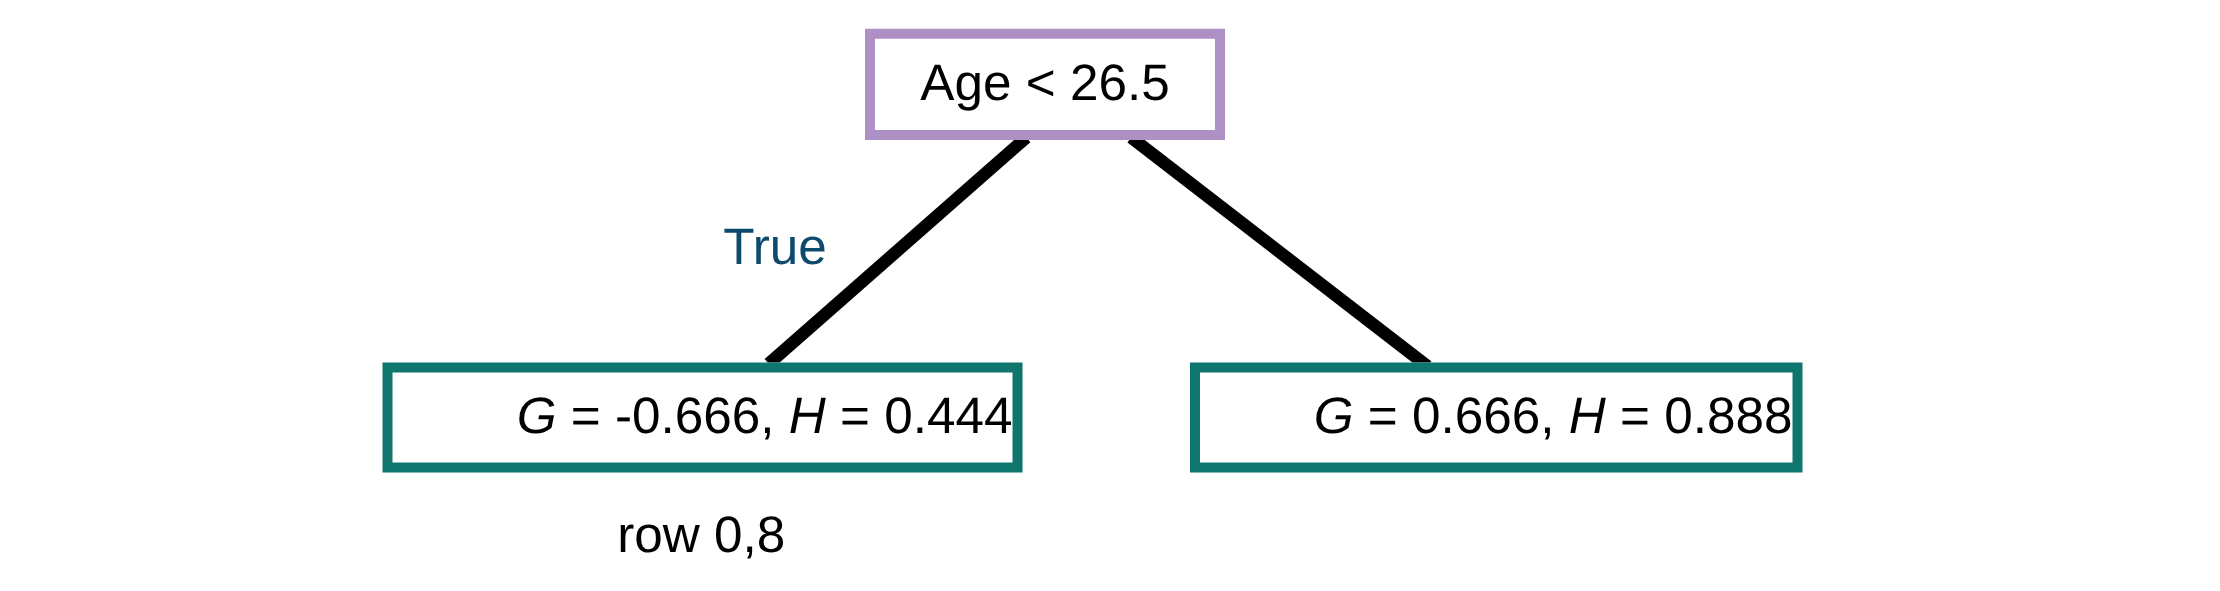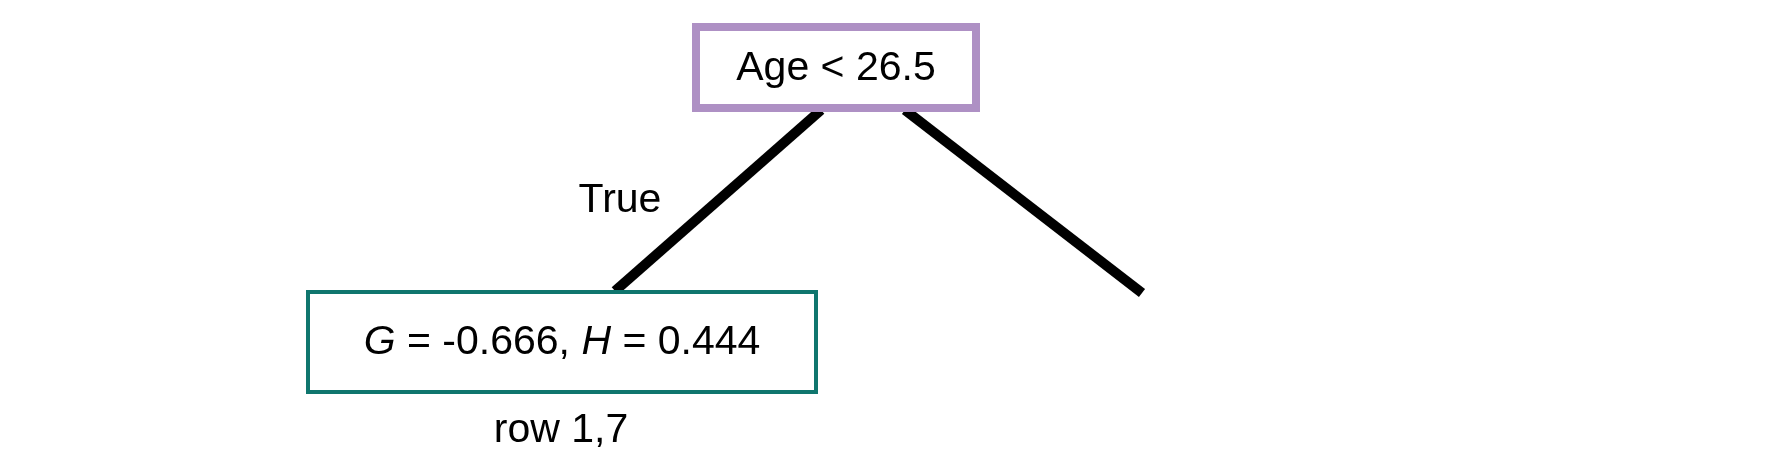--- a/index.html
+++ b/index.html
@@ -41,23 +41,24 @@
   }
   .node-root {
     left: 692px;
     top: 23px;
     width: 288px;
     height: 89px;
     border: 8px solid #ae90c4;
     font-size: 41px;
   }
   .node-leaf {
-    border: 4px solid #0f766e;
+    border: 8px solid #0f766e;
     font-size: 41px;
-    height: 104px;
+    height: 88px;
+    justify-content: flex-end;
   }
   .node-leaf-left {
     left: 306px;
     top: 290px;
     width: 512px;
   }
   .node-leaf-right {
     left: 952px;
     top: 290px;
     width: 490px;
@@ -68,21 +69,21 @@
     padding-bottom: 3px;
   }
   .sym {
     font-style: italic;
   }
 
   
   .edge-label {
     position: absolute;
     font-size: 41px;
-    color: #000000;
+    color: #0c4a6e;
     white-space: nowrap;
     transform: translate(-50%, -50%);
     text-align: center;
   }
   .edge-label-true  { left: 620px;  top: 198px; }
   .edge-label-false { left: 1113px; top: 199px; }
 
   
   .caption {
     position: absolute;
@@ -107,16 +108,19 @@
   <div class="node node-root">
     <span class="node-text">Age &lt; 26.5</span>
   </div>
 
   <div class="edge-label edge-label-true">True</div>
 
   <div class="node node-leaf node-leaf-left">
     <span class="node-text"><span class="sym">G</span><span> = </span><span>-0.666</span><span>, </span><span class="sym">H</span><span> = </span><span>0.444</span></span>
   </div>
 
+  <div class="node node-leaf node-leaf-right">
+    <span class="node-text"><span class="sym">G</span><span> = </span><span>0.666</span><span>, </span><span class="sym">H</span><span> = </span><span>0.888</span></span>
+  </div>
 
-  <div class="caption caption-left">row 1,7</div>
+  <div class="caption caption-left">row 0,8</div>
 
 </div>
 
 </body></html>

